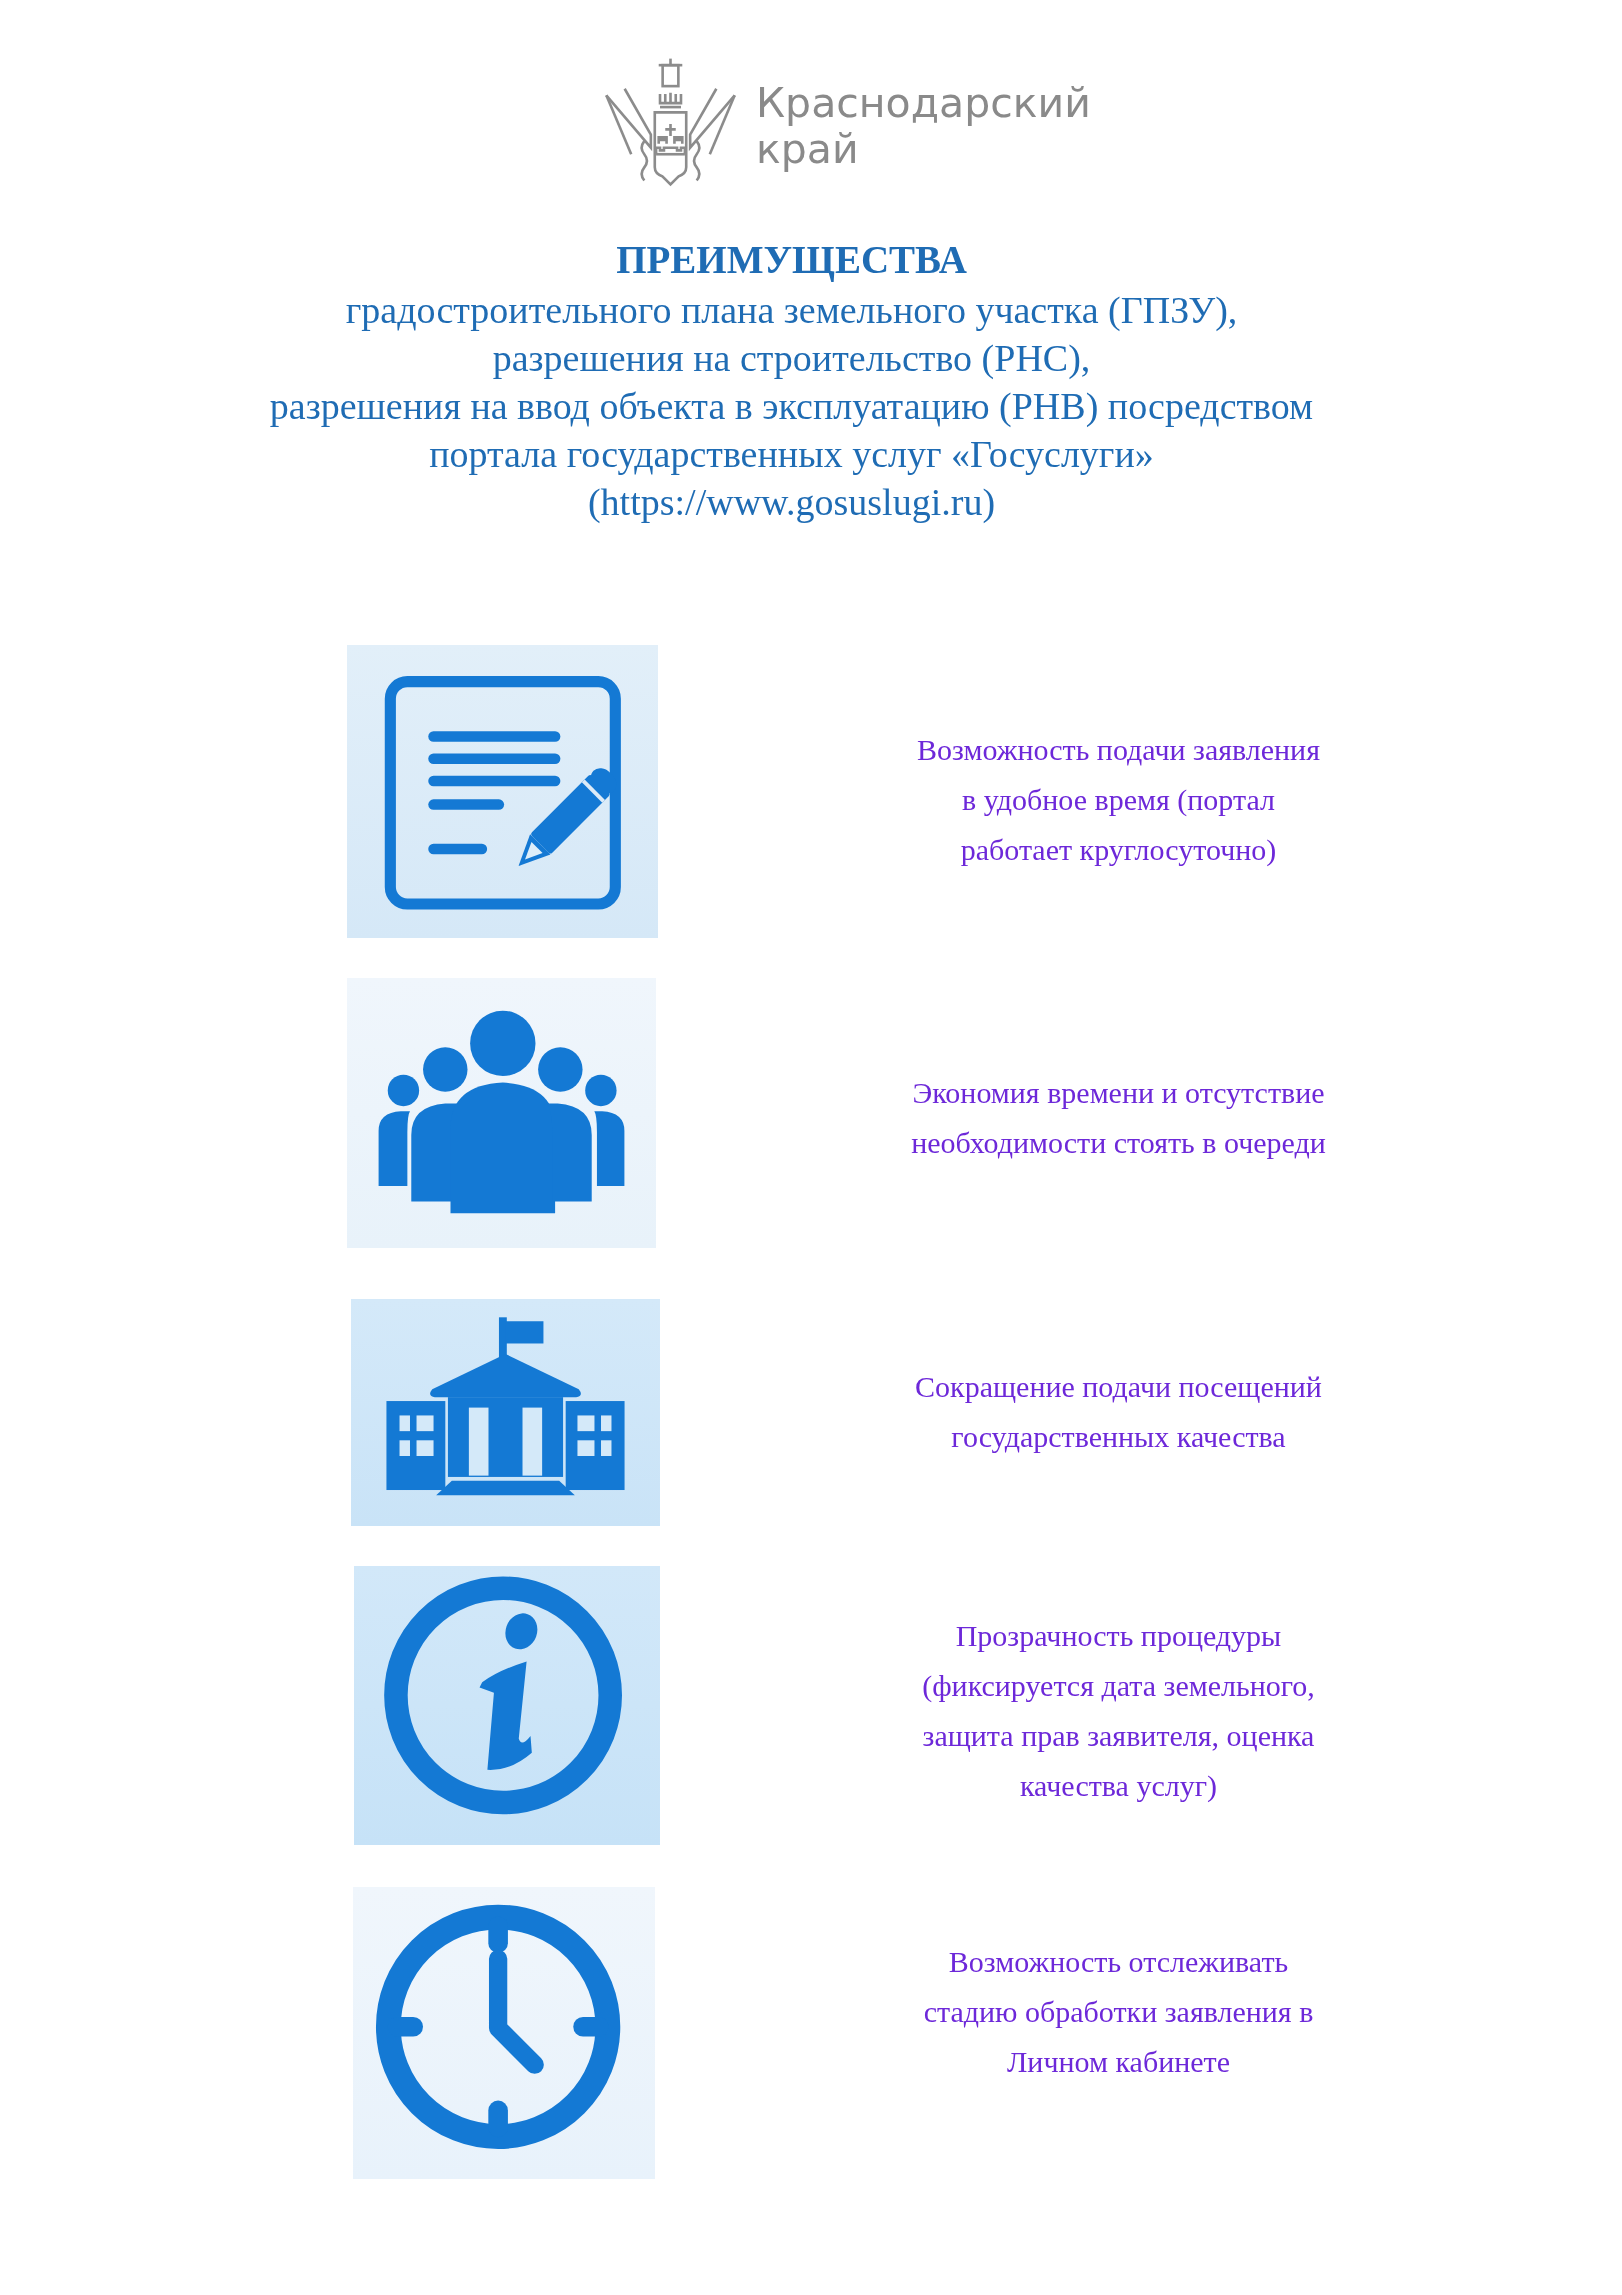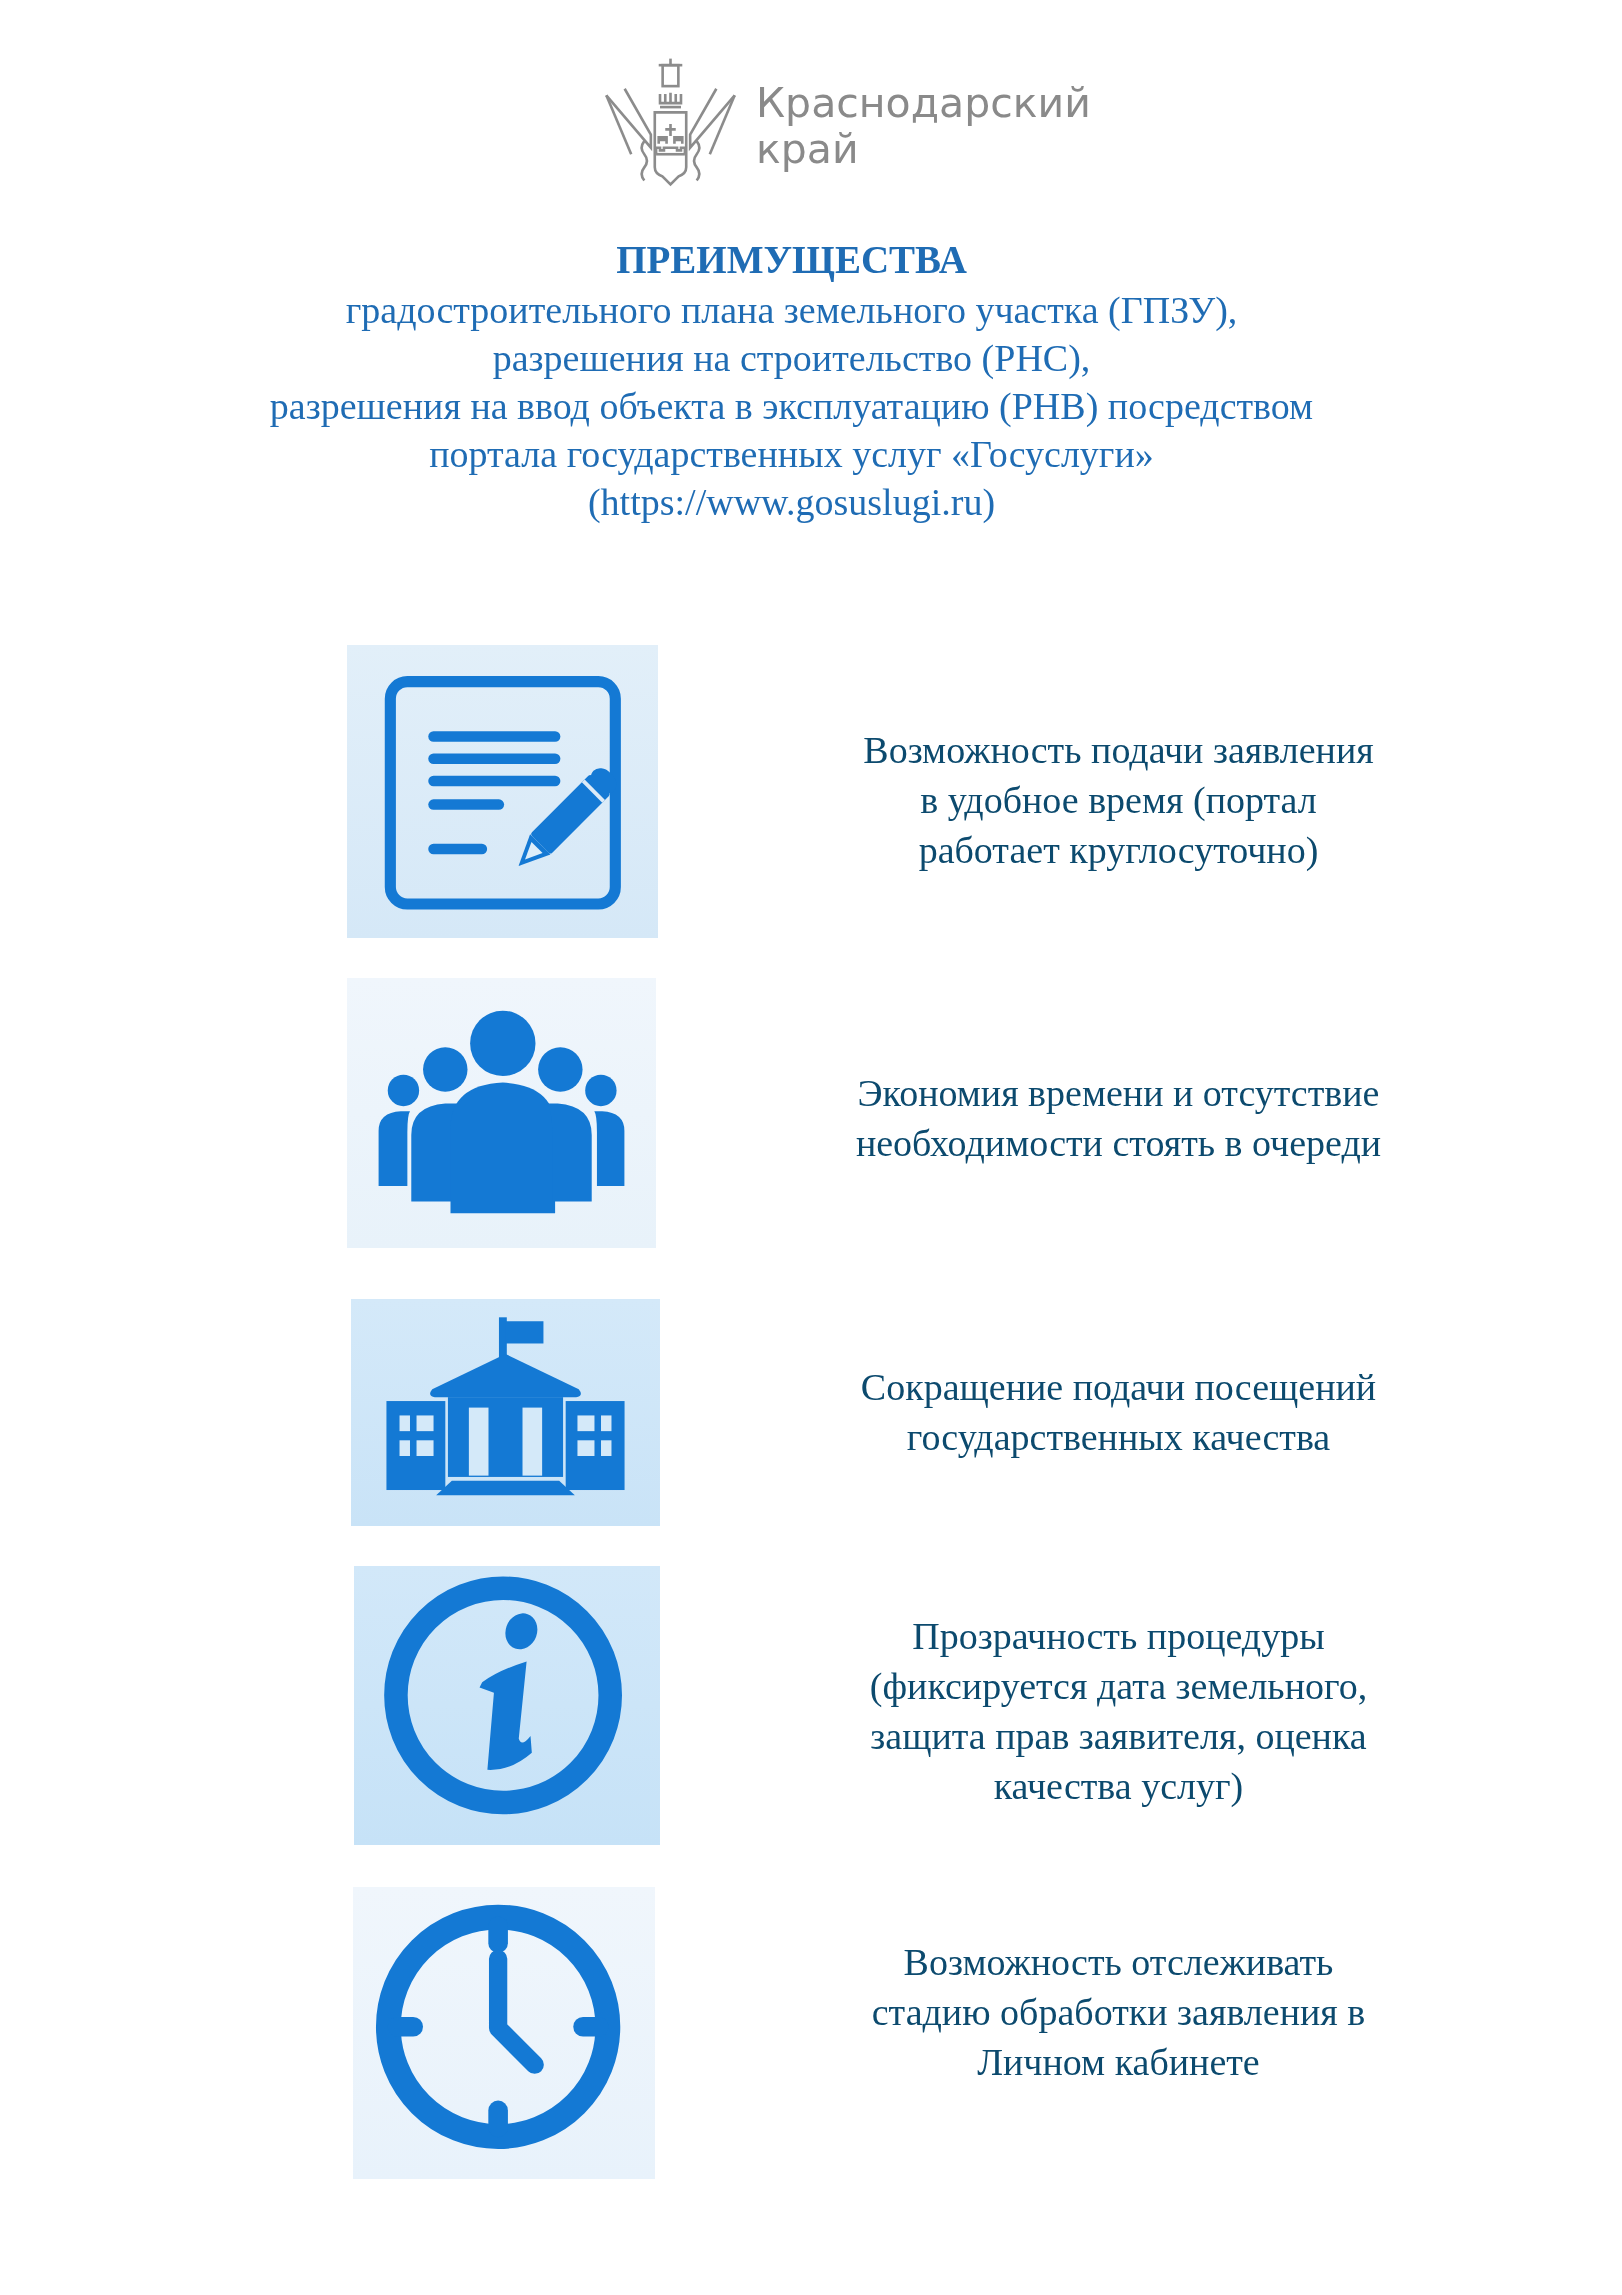--- a/index.html
+++ b/index.html
@@ -9,21 +9,21 @@
   .logo-emblem { position: absolute; left: 0; top: 0; width: 131px; height: 131px; }
   .logo-text { position: absolute; left: 151px; top: 23.6px; font-family: "DejaVu Sans", "Liberation Sans", sans-serif; font-weight: normal; font-size: 41px; line-height: 46px; color: #8a8a8a; letter-spacing: 0px; }
 
   .header { position: absolute; left: 0; top: 226px; width: 1583px; text-align: center; color: #1f6cb4; margin-top: 8px; }
   .header .title { font-weight: bold; font-size: 39px; line-height: 52px; }
   .header .line { font-size: 38px; line-height: 48px; }
 
   .box { position: absolute; overflow: hidden; }
   .box svg { position: absolute; left: 0; top: 0; width: 100%; height: 100%; }
 
-  .desc { position: absolute; left: 785px; width: 667px; text-align: center; font-size: 38px; line-height: 50px; color: #0c4a6e; }
+  .desc { position: absolute; left: 785px; width: 667px; text-align: center; font-size: 30px; line-height: 50px; color: #6d28d9; }
   .desc span { display: block; }
 </style>
 </head>
 <body>
 
 <div class="logo">
   <svg class="logo-emblem" viewBox="0 0 200 200">
     <g fill="none" stroke="#8c8c8c" stroke-width="4">
 
       <line x1="100" y1="4" x2="100" y2="14"></line>

